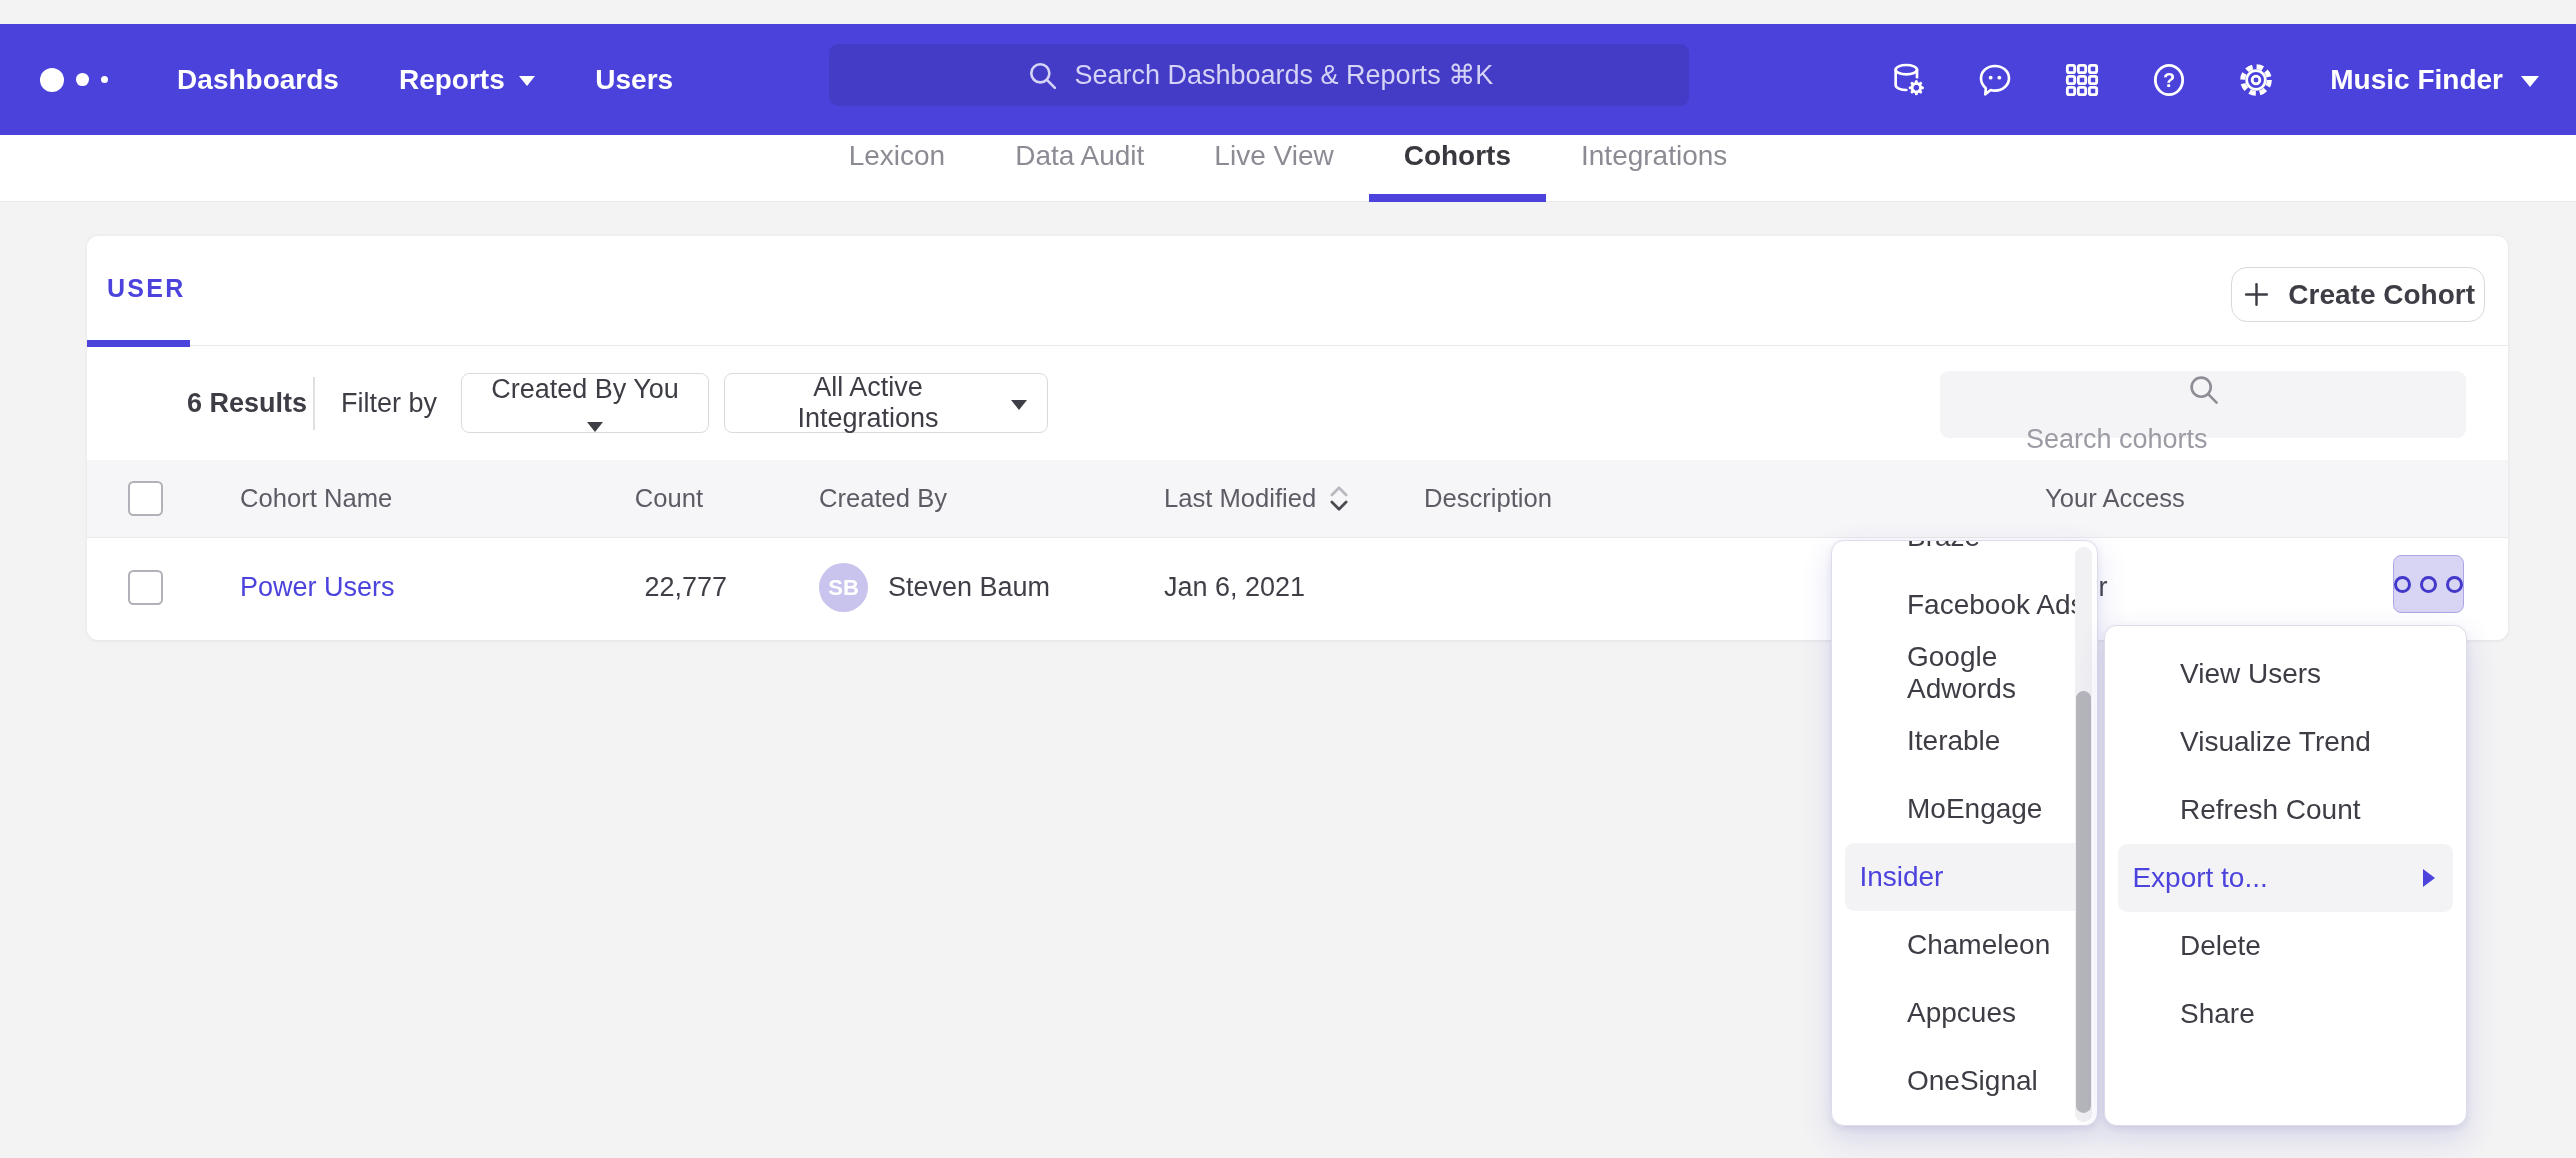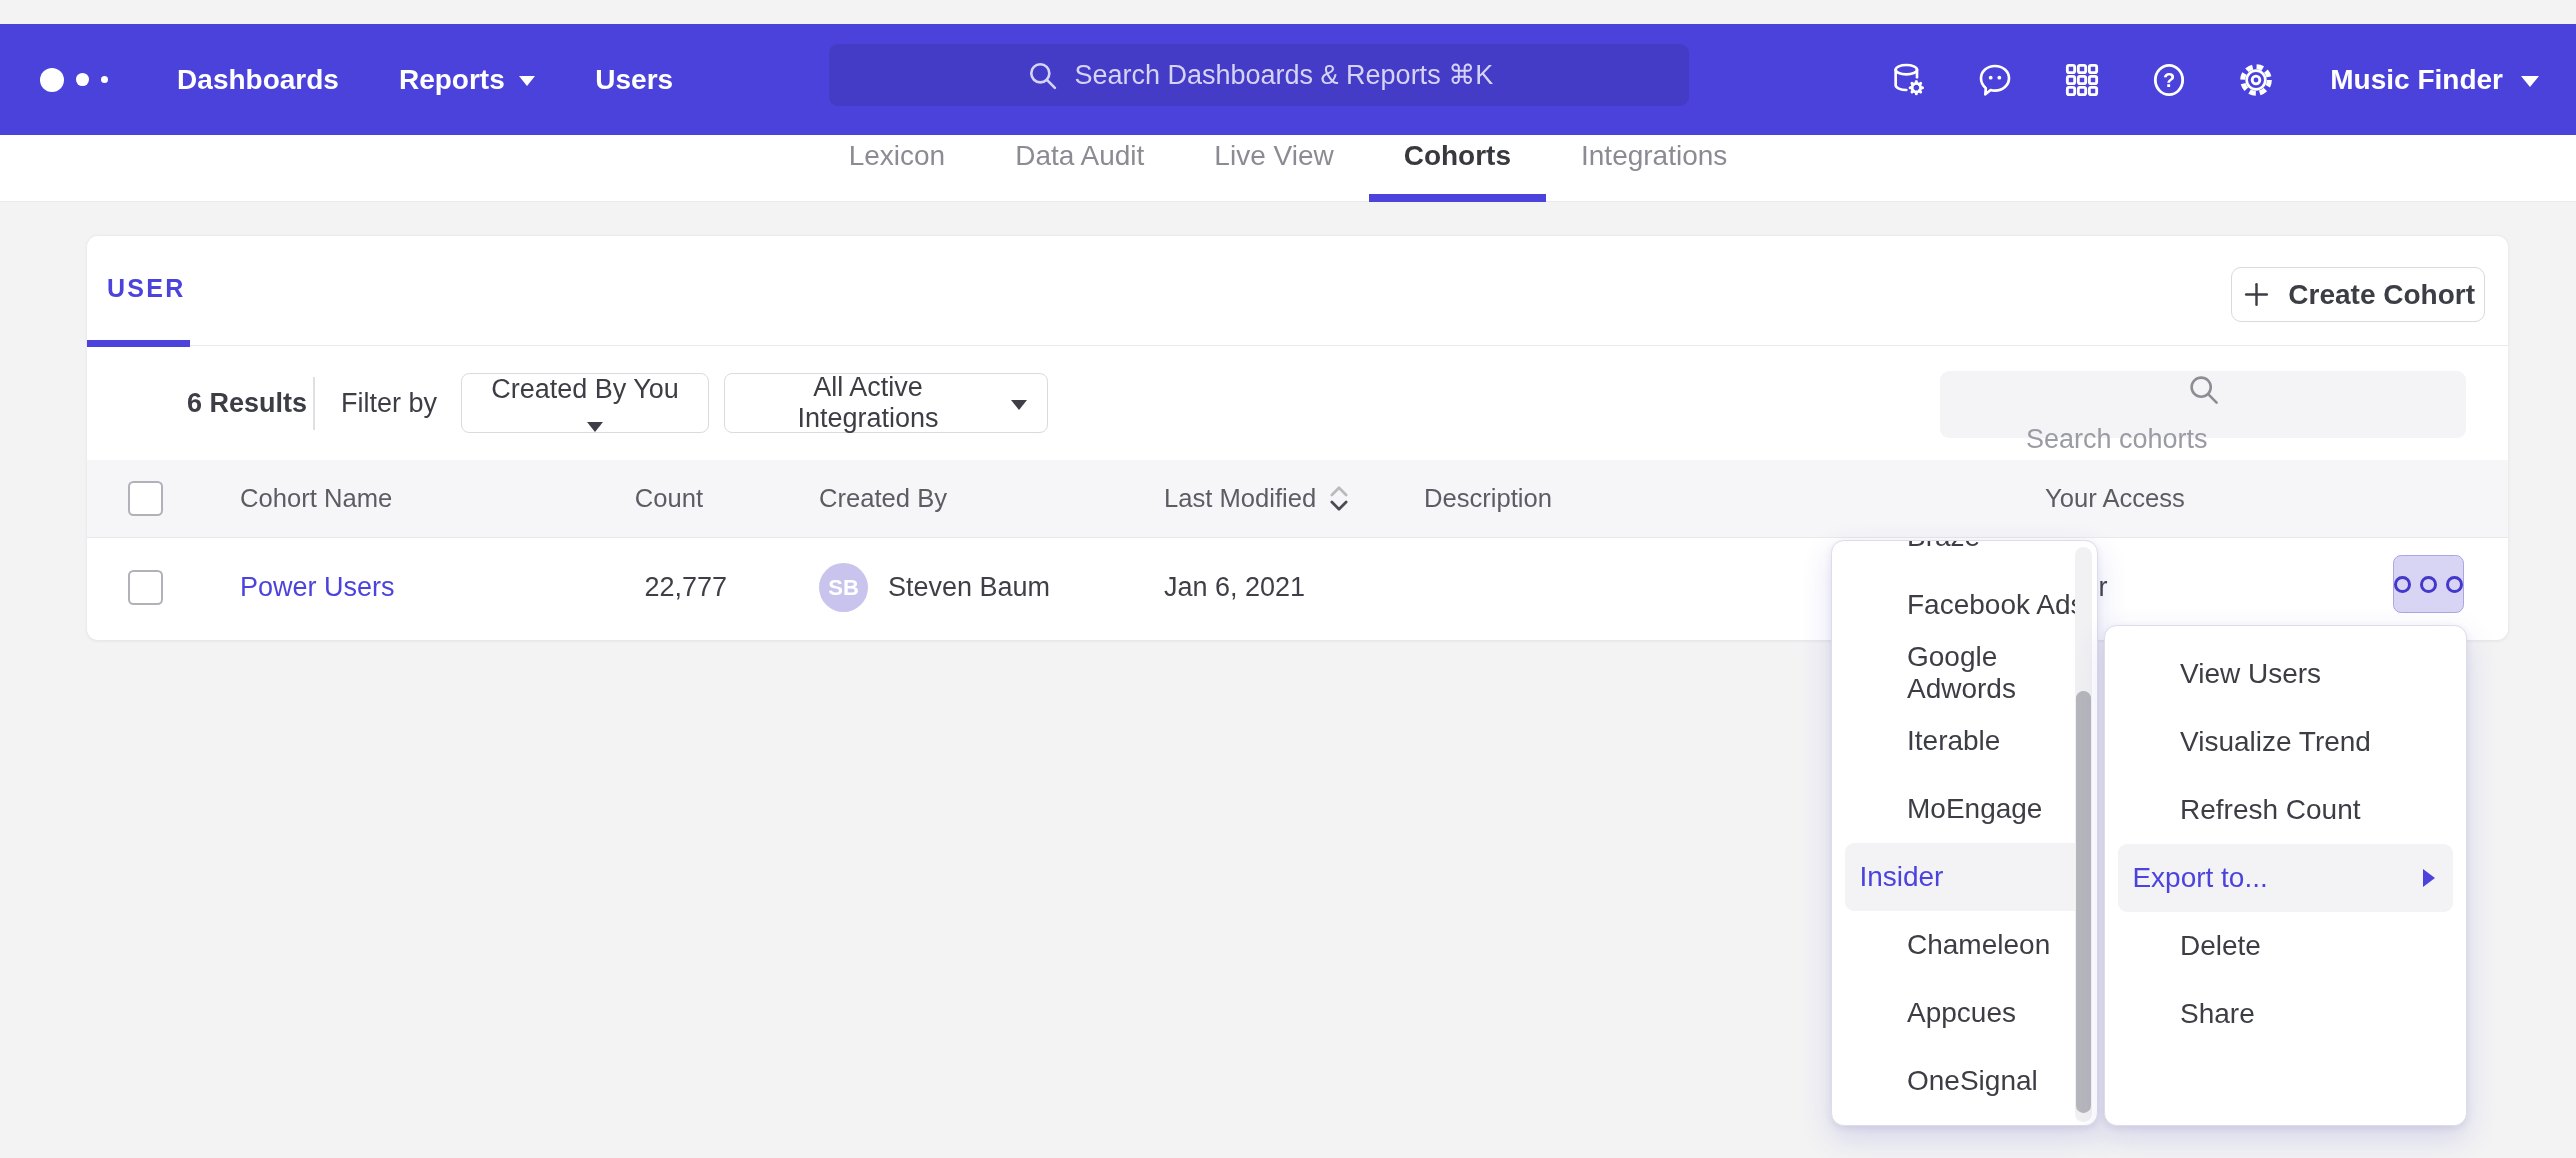--- a/index.html
+++ b/index.html
@@ -29,21 +29,21 @@
   
   #tabbar { position:absolute; left:0; top:111px; width:2576px; height:91px; background:#fff; border-bottom:0.9px solid #e9e9ec; display:flex; justify-content:center; z-index:2; }
   .tab { position:relative; height:100%; display:flex; align-items:center; padding:0 35px; font-size:28px; font-weight:500; color:#8b8b94; cursor:pointer; }
   .tab.active { color:#38383f; font-weight:600; }
   .tab.active::after { content:""; position:absolute; left:0; right:0; bottom:-0.9px; height:8.2px; background:#4c43dd; }
   
   #card { position:absolute; left:87px; top:236px; width:2421px; height:404px; background:#fff; border-radius:11px; box-shadow:0 0.9px 3.7px rgba(30,30,60,0.08); z-index:1; }
   .card-top { position:relative; height:110px; border-bottom:1.8px solid #e9e9ec; }
   .type-tab { position:absolute; left:20px; top:38px; font-size:25px; font-weight:700; letter-spacing:2.3px; color:#4c43dd; cursor:pointer; }
   .type-underline { position:absolute; left:0; bottom:-1.8px; width:103px; height:7.3px; background:#4c43dd; }
-  .create-btn { position:absolute; left:2144px; top:31px; width:254px; height:55px; background:#fff; border:1.8px solid #dadade; border-radius:10px; display:flex; align-items:center; justify-content:center; gap:16.4px; font-family:inherit; font-size:28px; font-weight:600; color:#3d3d45; cursor:pointer; }
+  .create-btn { position:absolute; left:2144px; top:31px; width:254px; height:55px; background:#fff; border:1.8px solid #dadade; border-radius:16px; display:flex; align-items:center; justify-content:center; gap:16.4px; font-family:inherit; font-size:28px; font-weight:600; color:#3d3d45; cursor:pointer; }
   .create-btn svg { width:31px; height:31px; }
   
   .toolbar { position:relative; height:114px; }
   .results { position:absolute; left:100px; top:0; height:100%; display:flex; align-items:center; font-size:27px; font-weight:600; color:#3d3d45; }
   .vdiv { position:absolute; left:226px; top:31px; width:1.8px; height:53px; background:#e0e0e4; }
   .filter-by { position:absolute; left:254px; top:0; height:100%; display:flex; align-items:center; font-size:27px; font-weight:500; color:#3d3d45; }
   .filter-btn { position:absolute; top:27px; height:60px; background:#fff; border:1.8px solid #dadade; border-radius:8.2px; display:flex; align-items:center; justify-content:space-between; padding:0 20px; font-family:inherit; font-size:27px; font-weight:500; color:#3d3d45; cursor:pointer; }
   .filter-btn .caret { border-left-width:8.2px; border-right-width:8.2px; border-top:10px solid #3f3f47; margin-left:20px; }
   .fb1 { left:374px; width:248px;flex-direction:column; }
   .fb2 { left:637px; width:324px; }

